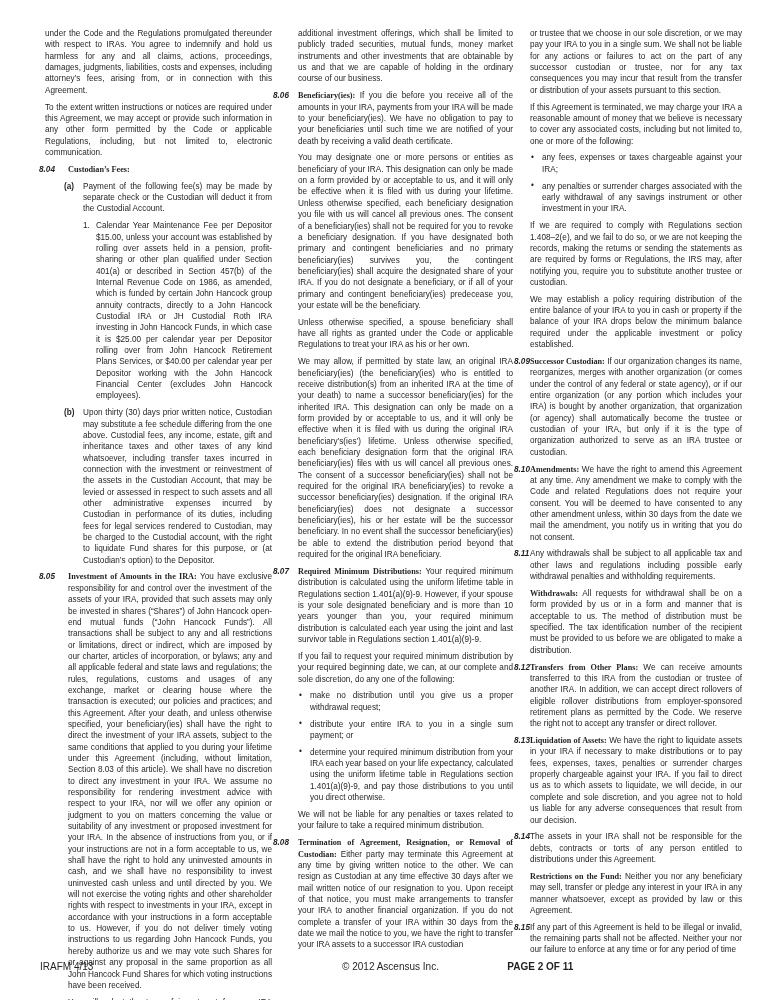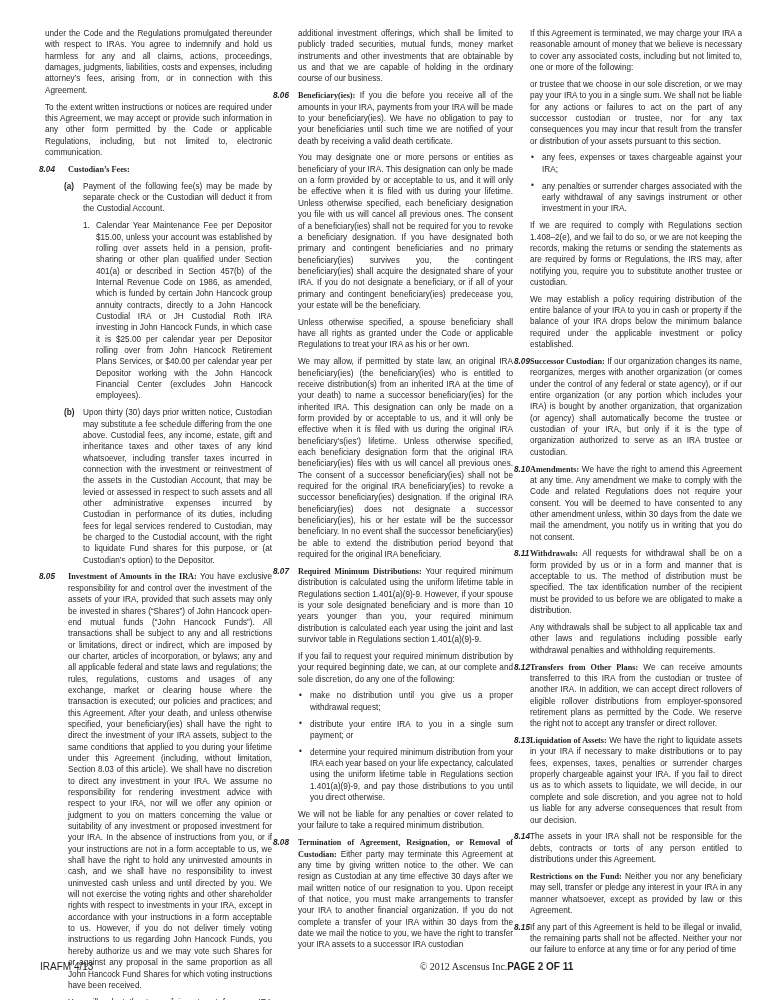--- a/index.html
+++ b/index.html
@@ -44,21 +44,21 @@
   .bullet{position:relative;padding-left:12px;margin:0 0 5.5px 0;}
   .bullet-dot{position:absolute;left:1px;top:-0.5px;}
 
   .footer{
     position:absolute;left:40px;right:31px;top:961px;
     display:flex;align-items:baseline;
     font-size:10px;color:#231f20;
     text-align:left;
   }
   .footer .f-left{flex:1;}
-  .footer .f-center{flex:1;text-align:right;font-family:Liberation Serif, serif;}
+  .footer .f-center{flex:1;text-align:center;}
   .footer .f-right{flex:1;text-align:left;font-weight:bold;}
 </style>
 </head>
 <body>
 
 <div class="page">
   <div class="col col-0">
       <p class="para cont">under the Code and the Regulations promulgated thereunder with respect to IRAs. You agree to indemnify and hold us harmless for any and all claims, actions, proceedings, damages, judgments, liabilities, costs and expenses, including attorney’s fees, arising from, or in connection with this Agreement.</p>
       <p class="para cont">To the extent written instructions or notices are required under this Agreement, we may accept or provide such information in any other form permitted by the Code or applicable Regulations, including, but not limited to, electronic communication.</p>
       <div class="sec">
@@ -94,48 +94,48 @@
       </div>
       <div class="sec">
         <span class="sec-num">8.07</span>
         <p class="para"><span class="sec-title">Required Minimum Distributions:</span> Your required minimum distribution is calculated using the uniform lifetime table in Regulations section 1.401(a)(9)-9. However, if your spouse is your sole designated beneficiary and is more than 10 years younger than you, your required minimum distribution is calculated each year using the joint and last survivor table in Regulations section 1.401(a)(9)-9.</p>
         <p class="para">If you fail to request your required minimum distribution by your required beginning date, we can, at our complete and sole discretion, do any one of the following:</p>
         <div class="bullets">
           <div class="bullet"><span class="bullet-dot">•</span><span class="bullet-text">make no distribution until you give us a proper withdrawal request;</span></div>
           <div class="bullet"><span class="bullet-dot">•</span><span class="bullet-text">distribute your entire IRA to you in a single sum payment; or</span></div>
           <div class="bullet"><span class="bullet-dot">•</span><span class="bullet-text">determine your required minimum distribution from your IRA each year based on your life expectancy, calculated using the uniform lifetime table in Regulations section 1.401(a)(9)-9, and pay those distributions to you until you direct otherwise.</span></div>
         </div>
-        <p class="para">We will not be liable for any penalties or cover related to your failure to take a required minimum distribution.</p>
+        <p class="para">We will not be liable for any penalties or taxes related to your failure to take a required minimum distribution.</p>
       </div>
       <div class="sec">
         <span class="sec-num">8.08</span>
         <p class="para"><span class="sec-title">Termination of Agreement, Resignation, or Removal of Custodian:</span> Either party may terminate this Agreement at any time by giving written notice to the other. We can resign as Custodian at any time effective 30 days after we mail written notice of our resignation to you. Upon receipt of that notice, you must make arrangements to transfer your IRA to another financial organization. If you do not complete a transfer of your IRA within 30 days from the date we mail the notice to you, we have the right to transfer your IRA assets to a successor IRA custodian</p>
       </div>
     </div>
   <div class="col col-2">
+      <p class="para">or trustee that we choose in our sole discretion, or we may pay your IRA to you in a single sum. We shall not be liable for any actions or failures to act on the part of any successor custodian or trustee, nor for any tax consequences you may incur that result from the transfer or distribution of your assets pursuant to this section.</p>
       <p class="para">If this Agreement is terminated, we may charge your IRA a reasonable amount of money that we believe is necessary to cover any associated costs, including but not limited to, one or more of the following:</p>
-      <p class="para">or trustee that we choose in our sole discretion, or we may pay your IRA to you in a single sum. We shall not be liable for any actions or failures to act on the part of any successor custodian or trustee, nor for any tax consequences you may incur that result from the transfer or distribution of your assets pursuant to this section.</p>
       <div class="bullets">
         <div class="bullet"><span class="bullet-dot">•</span><span class="bullet-text">any fees, expenses or taxes chargeable against your IRA;</span></div>
         <div class="bullet"><span class="bullet-dot">•</span><span class="bullet-text">any penalties or surrender charges associated with the early withdrawal of any savings instrument or other investment in your IRA.</span></div>
       </div>
       <p class="para">If we are required to comply with Regulations section 1.408–2(e), and we fail to do so, or we are not keeping the records, making the returns or sending the statements as are required by forms or Regulations, the IRS may, after notifying you, require you to substitute another trustee or custodian.</p>
       <p class="para">We may establish a policy requiring distribution of the entire balance of your IRA to you in cash or property if the balance of your IRA drops below the minimum balance required under the applicable investment or policy established.</p>
       <div class="sec">
         <span class="sec-num">8.09</span>
         <p class="para"><span class="sec-title">Successor Custodian:</span> If our organization changes its name, reorganizes, merges with another organization (or comes under the control of any federal or state agency), or if our entire organization (or any portion which includes your IRA) is bought by another organization, that organization (or agency) shall automatically become the trustee or custodian of your IRA, but only if it is the type of organization authorized to serve as an IRA trustee or custodian.</p>
       </div>
       <div class="sec">
         <span class="sec-num">8.10</span>
         <p class="para"><span class="sec-title">Amendments:</span> We have the right to amend this Agreement at any time. Any amendment we make to comply with the Code and related Regulations does not require your consent. You will be deemed to have consented to any other amendment unless, within 30 days from the date we mail the amendment, you notify us in writing that you do not consent.</p>
       </div>
       <div class="sec">
         <span class="sec-num">8.11</span>
+        <p class="para">Any withdrawals shall be subject to all applicable tax and other laws and regulations including possible early withdrawal penalties and withholding requirements.</p>
         <p class="para"><span class="sec-title">Withdrawals:</span> All requests for withdrawal shall be on a form provided by us or in a form and manner that is acceptable to us. The method of distribution must be specified. The tax identification number of the recipient must be provided to us before we are obligated to make a distribution.</p>
-        <p class="para">Any withdrawals shall be subject to all applicable tax and other laws and regulations including possible early withdrawal penalties and withholding requirements.</p>
       </div>
       <div class="sec">
         <span class="sec-num">8.12</span>
         <p class="para"><span class="sec-title">Transfers from Other Plans:</span> We can receive amounts transferred to this IRA from the custodian or trustee of another IRA. In addition, we can accept direct rollovers of eligible rollover distributions from employer-sponsored retirement plans as permitted by the Code. We reserve the right not to accept any transfer or direct rollover.</p>
       </div>
       <div class="sec">
         <span class="sec-num">8.13</span>
         <p class="para"><span class="sec-title">Liquidation of Assets:</span> We have the right to liquidate assets in your IRA if necessary to make distributions or to pay fees, expenses, taxes, penalties or surrender charges properly chargeable against your IRA. If you fail to direct us as to which assets to liquidate, we will decide, in our complete and sole discretion, and you agree not to hold us liable for any adverse consequences that result from our decision.</p>
       </div>
       <div class="sec">

